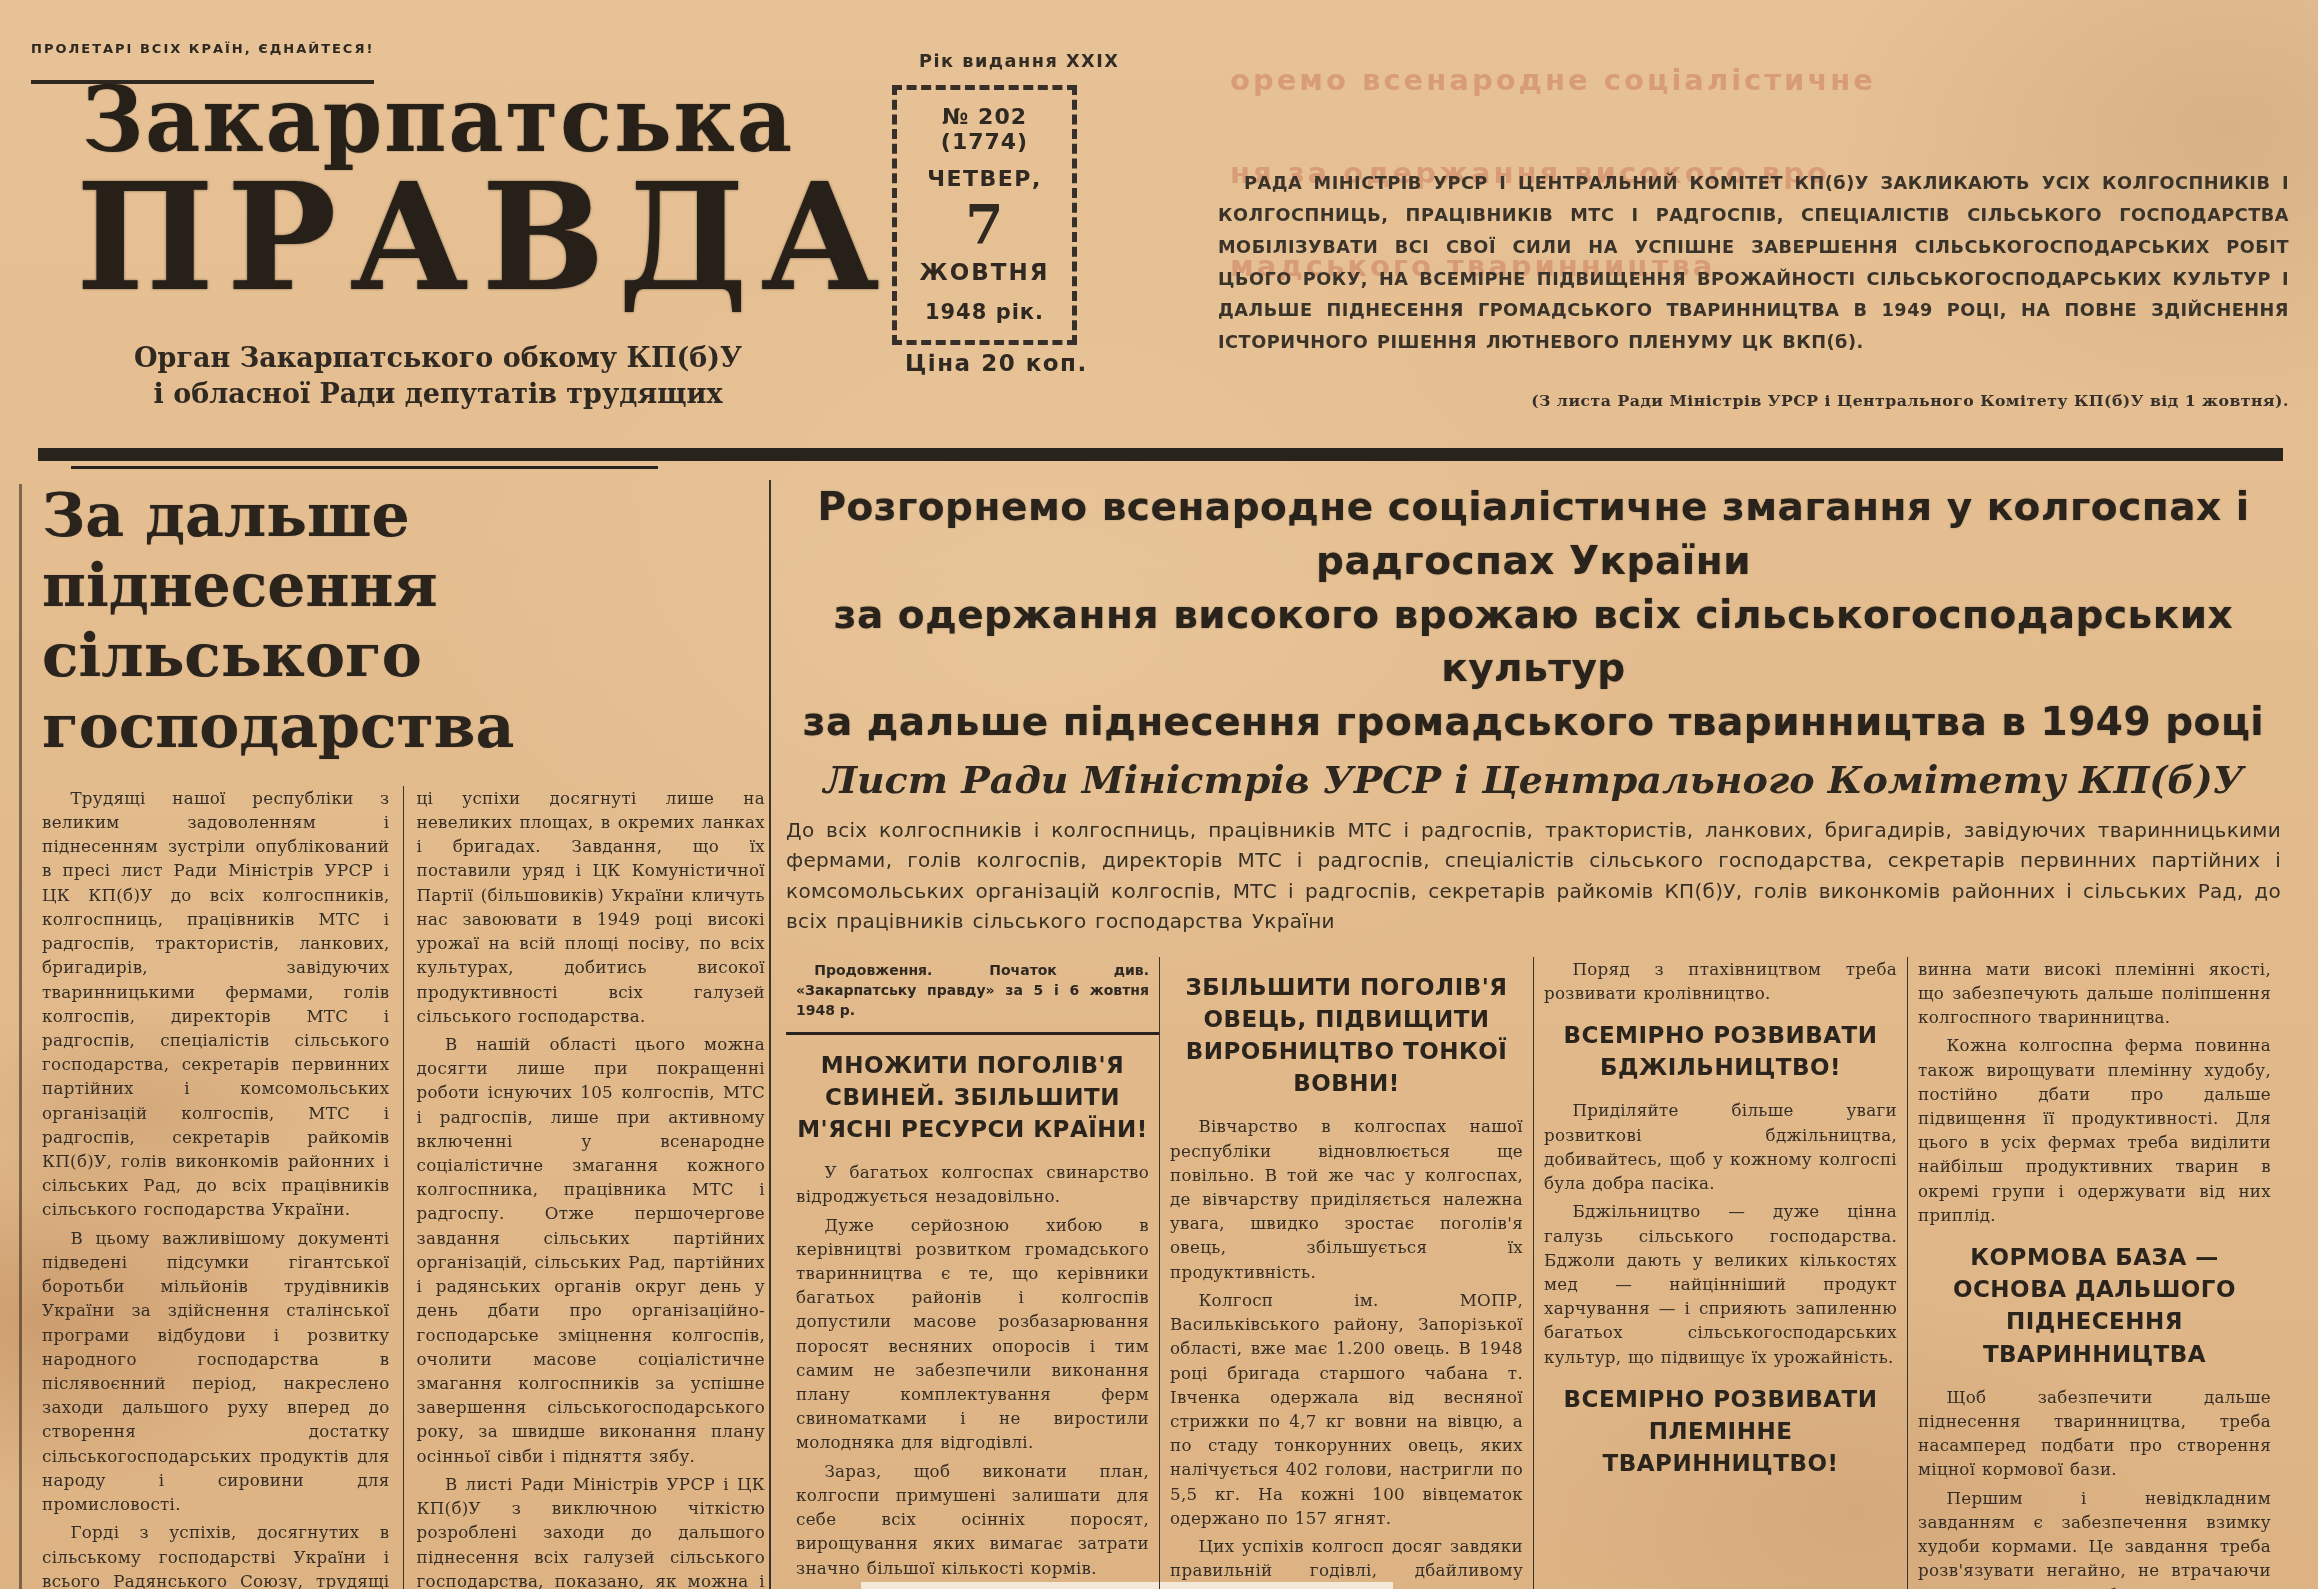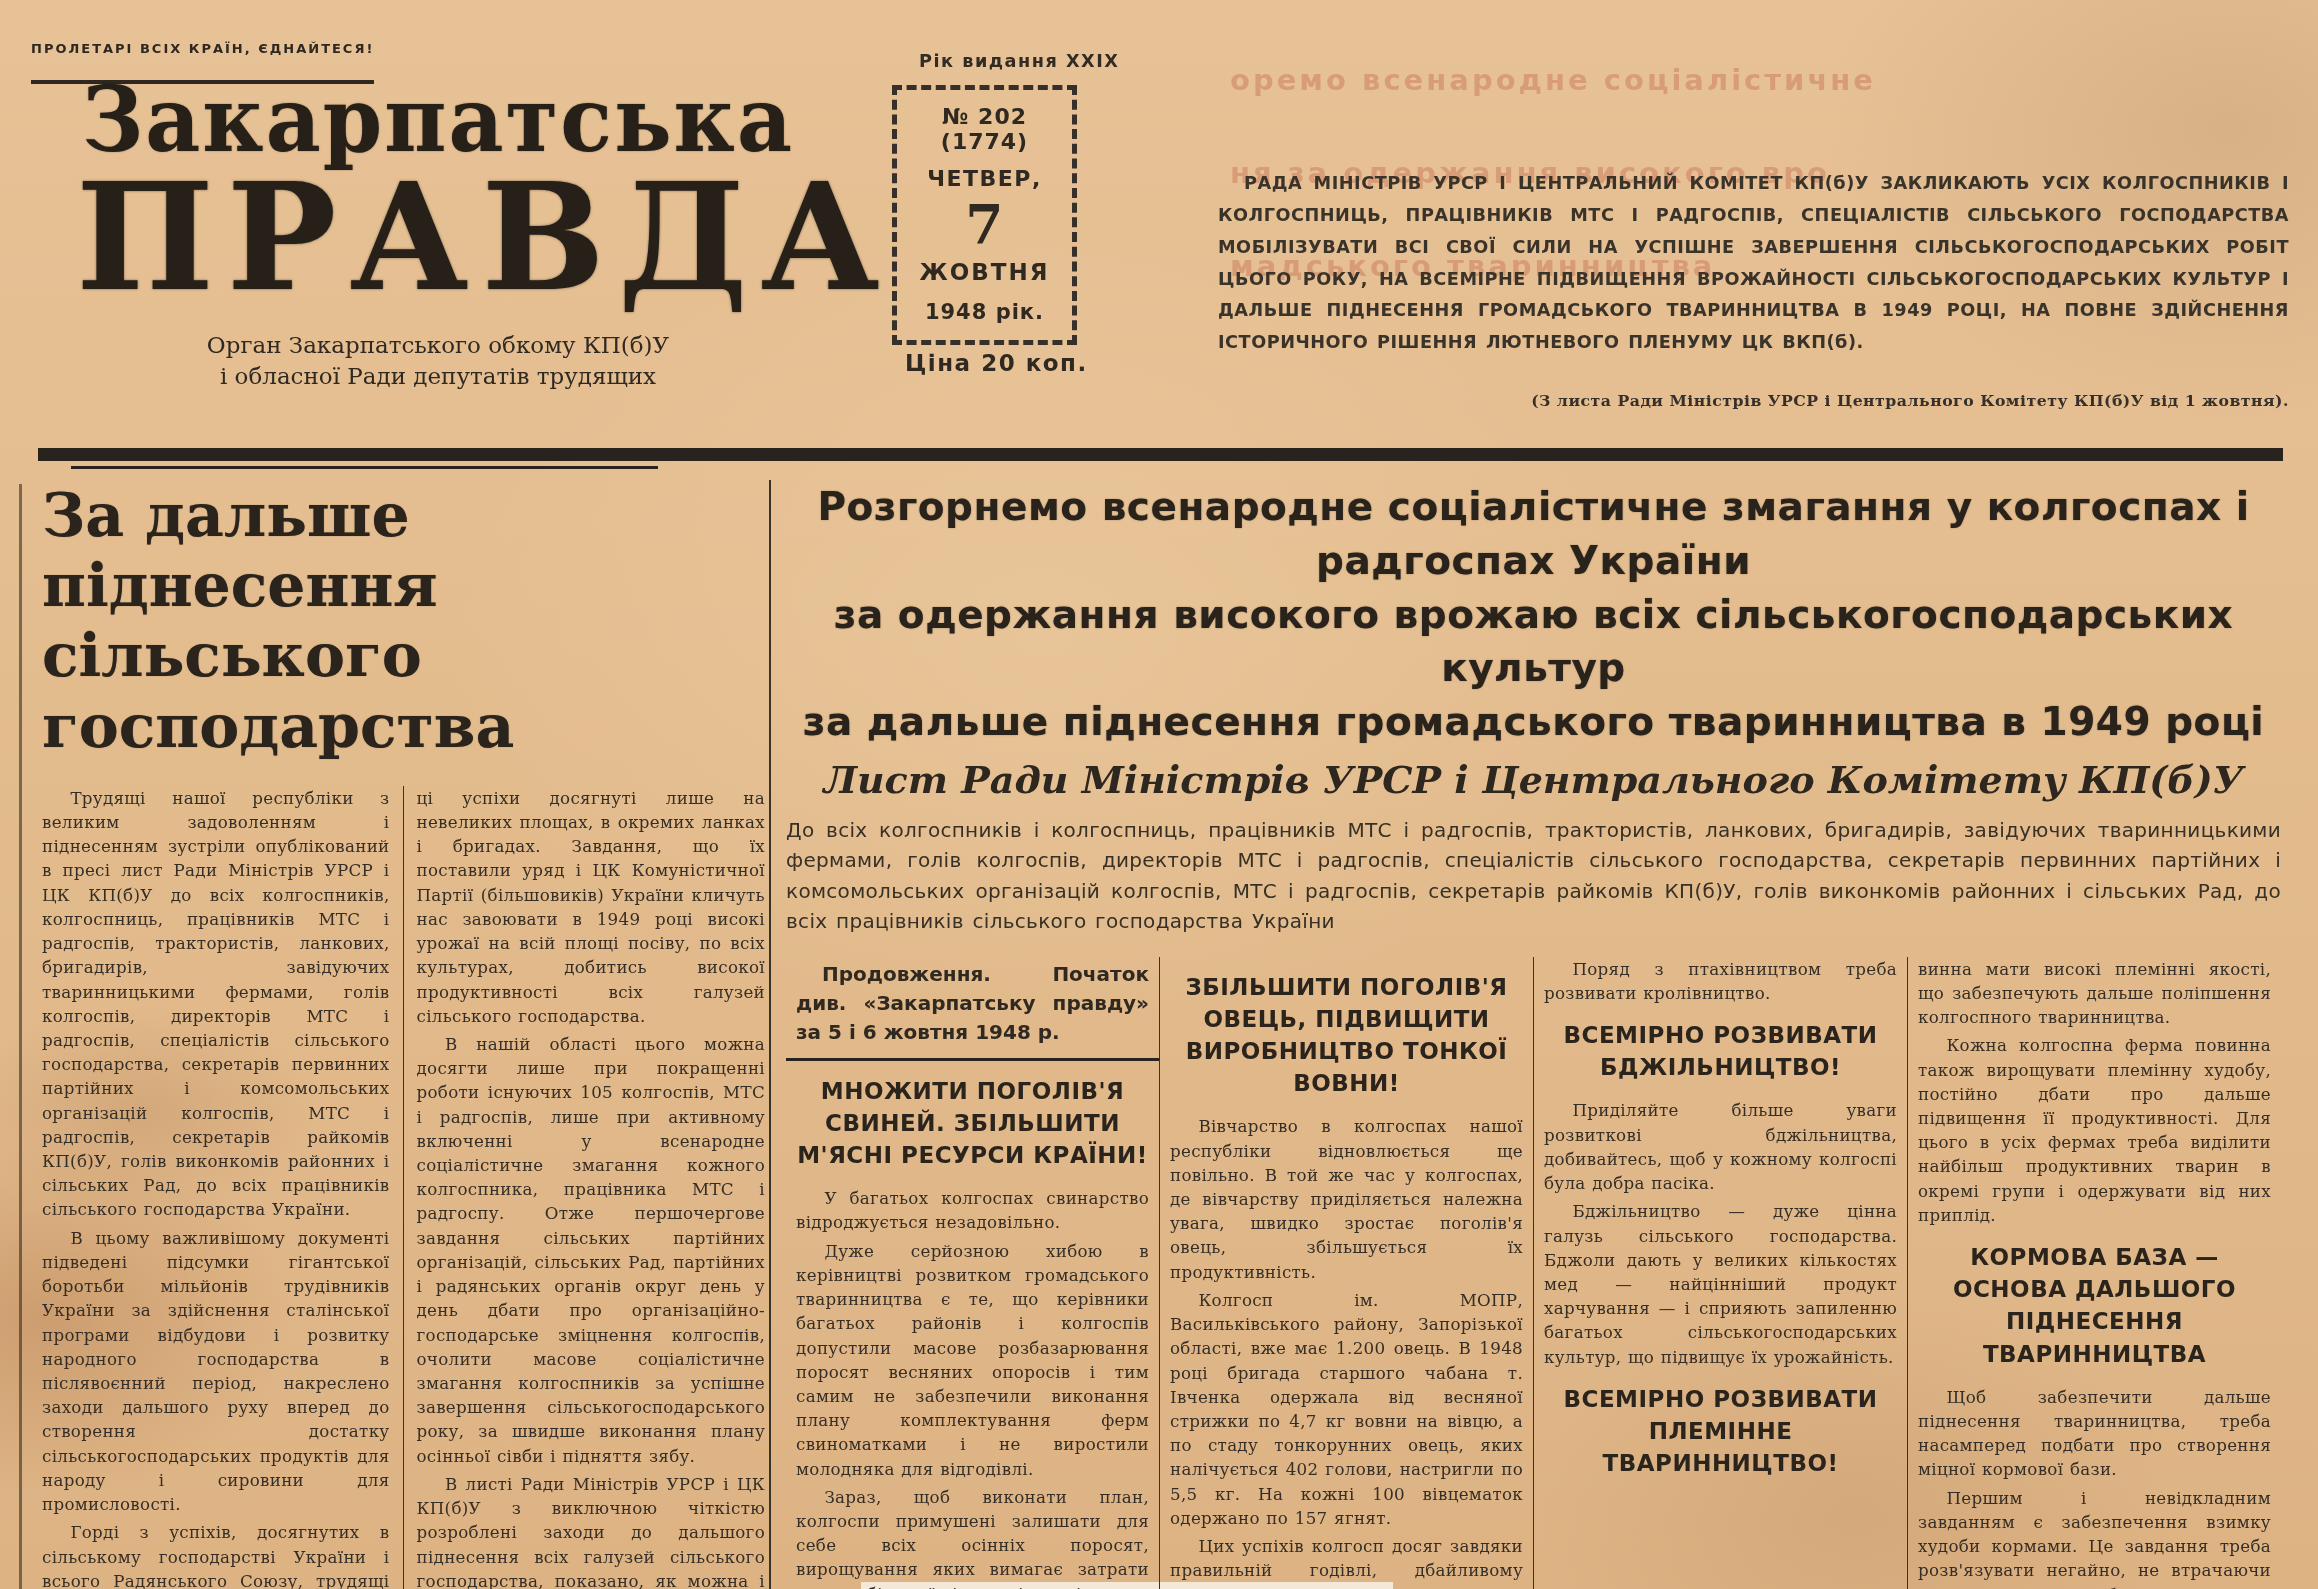--- a/index.html
+++ b/index.html
@@ -34,23 +34,23 @@
     text-shadow:0 0 1.5px rgba(38,32,25,.55);
   }
   .title2{
     font-family:"DejaVu Serif",serif;font-weight:bold;
     font-size:146px;line-height:.95;letter-spacing:13px;
     margin-top:3px;
     transform:scaleY(1.02);
     text-shadow:0 0 2.5px rgba(38,32,25,.6);
   }
   .subtitle{
-    margin-top:23px;
-    font-family:"DejaVu Serif",serif;font-weight:normal;
-    font-size:23px;line-height:1.35;color:#2f2922;
+    margin-top:33px;
+    font-family:"DejaVu Serif",serif;font-weight:bold;
+    font-size:27px;line-height:1.35;color:#2f2922;
   }
   .edition-year{
     left:919px;top:51px;
     font-family:"DejaVu Sans",sans-serif;font-weight:bold;
     font-size:17.7px;letter-spacing:1.5px;color:#332c24;
   }
   .issue-box{
     left:892px;top:85px;width:161px;
     border:5px dashed #37302a;
     padding:14px 7px 16px 7px;
@@ -132,21 +132,21 @@
     font-family:"DejaVu Sans",sans-serif;
     font-size:20px;line-height:1.52;letter-spacing:0.3px;word-spacing:2px;
     text-align:justify;color:#363026;
   }
   .four-cols{display:flex;margin-top:15px;height:739px;overflow:hidden;}
   .lcol{flex:1;box-sizing:border-box;padding:0 10px;overflow:hidden;}
   .lcol + .lcol{border-left:1.5px solid #3a332b;}
   .cont-note{
     margin:3px 0 0 0;
     font-family:"DejaVu Sans",sans-serif;font-weight:bold;
-    font-size:20px;line-height:1.45;text-indent:1.3em;
+    font-size:14px;line-height:1.45;text-indent:1.3em;
     text-align:justify;color:#2f2921;
   }
   .note-rule{height:3px;background:#29231d;margin:11px -10px 3px -10px;}
   .col-heading{
     margin:14px 0 15px 0;
     font-family:"DejaVu Sans",sans-serif;font-weight:bold;
     font-size:23px;line-height:1.4;text-align:center;color:#2a241d;
     letter-spacing:0.5px;
   }
 </style>

